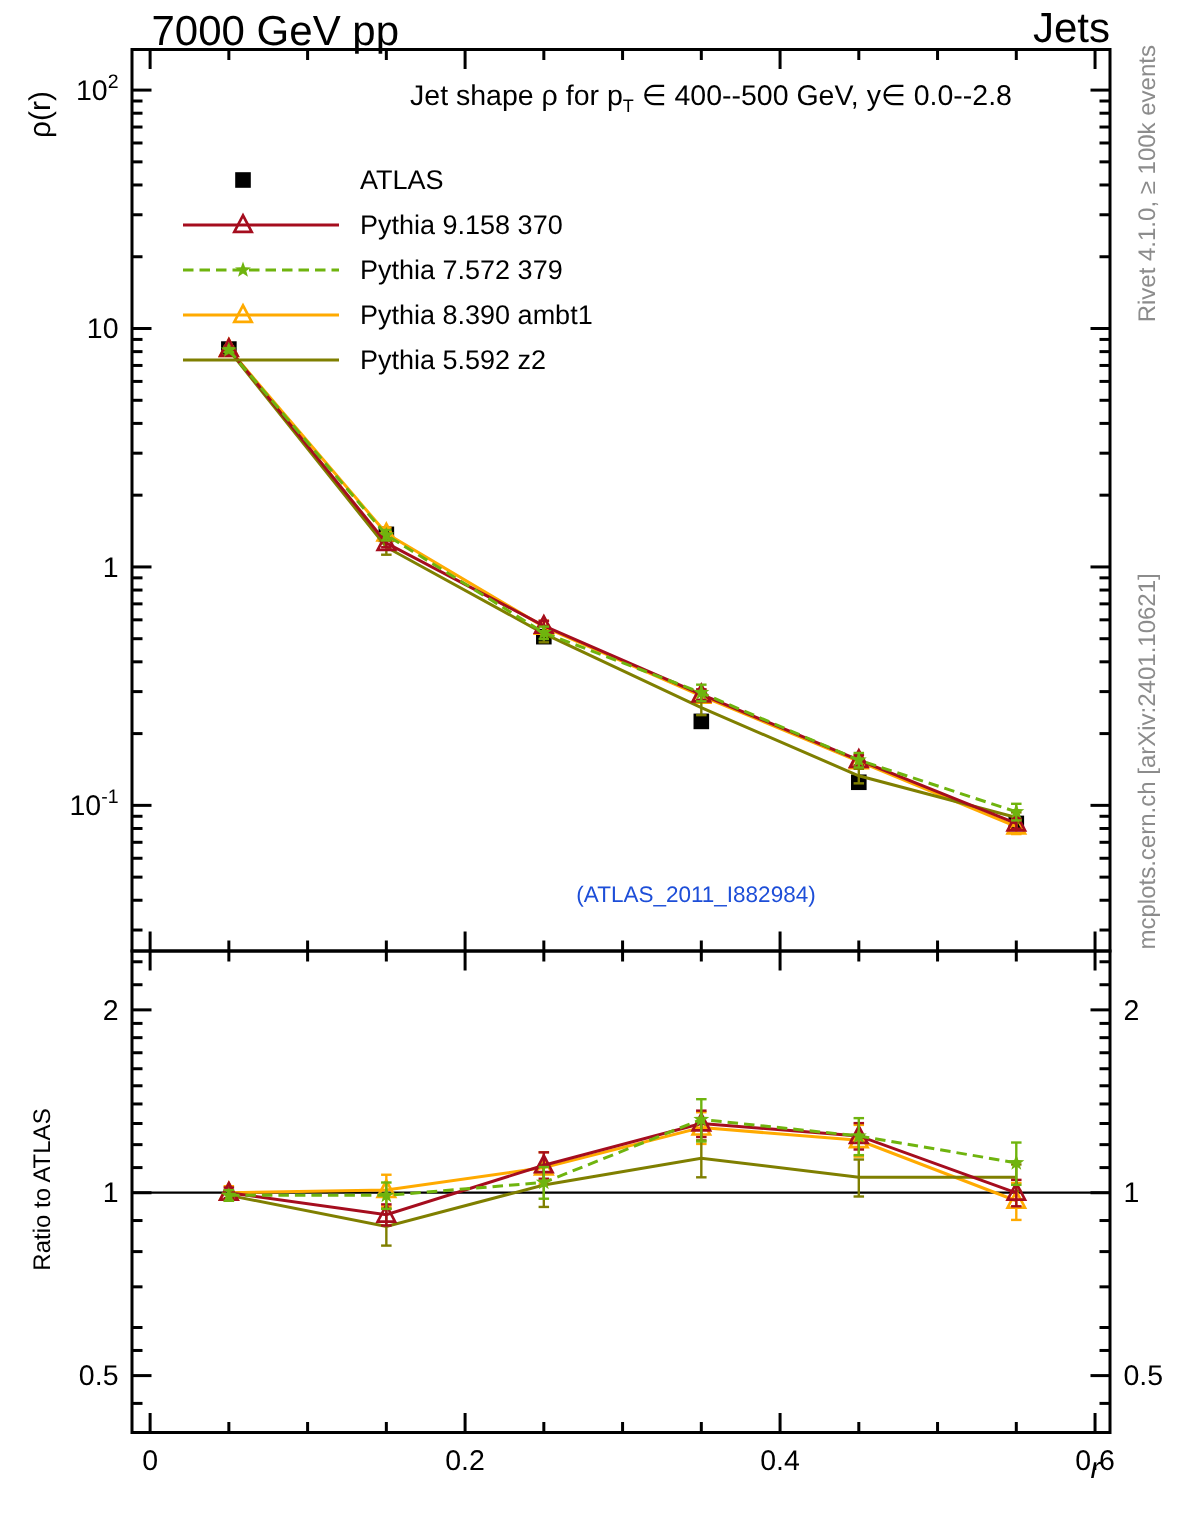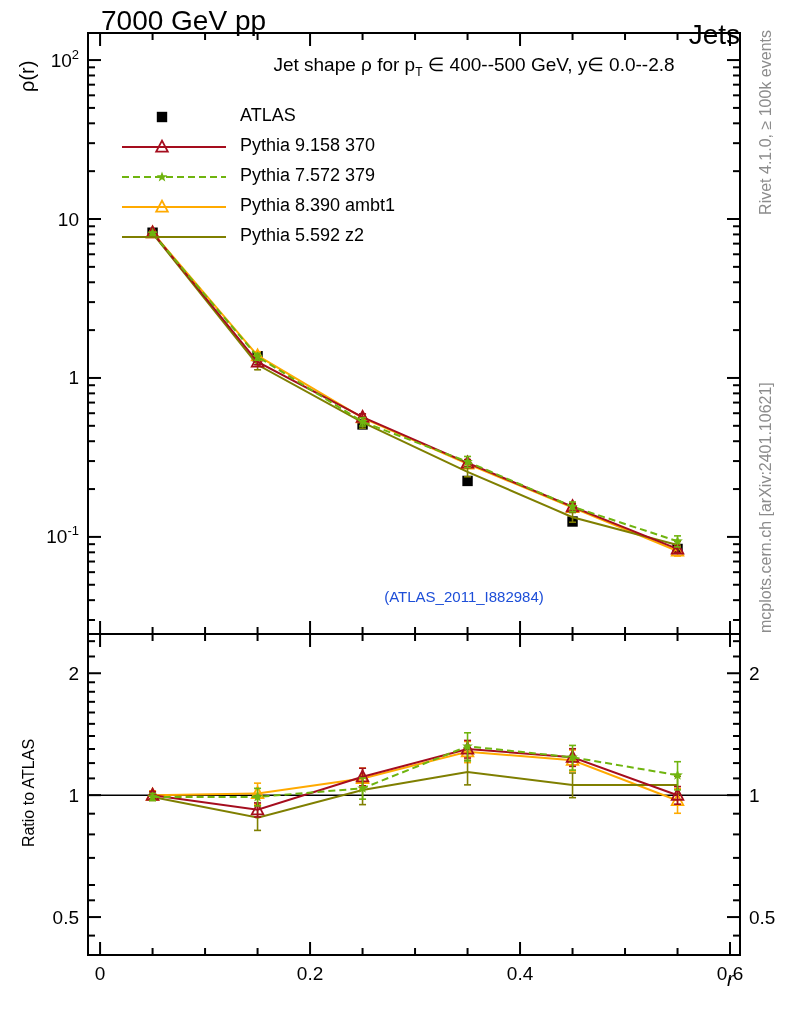--- a/index.html
+++ b/index.html
@@ -3,25 +3,25 @@
 <meta charset="utf-8">
 <style>
   html,body{margin:0;padding:0;background:#fff;}
   body{font-family:"Liberation Sans","DejaVu Sans",sans-serif;color:#000;}
   .canvas{position:relative;width:786px;height:1024px;background:#fff;overflow:hidden;}
   .canvas svg.chart{position:absolute;left:0;top:0;}
   .abs{position:absolute;white-space:nowrap;}
   .rot{position:absolute;white-space:nowrap;transform-origin:0 0;transform:rotate(-90deg);}
   .hdr{font-size:28px;}
   .hdr-left{left:101px;top:5px;}
-  .hdr-right{right:46px;top:19px;}
+  .hdr-right{right:46px;top:3px;}
   .title{left:88px;top:53px;width:772px;text-align:center;font-size:19px;}
   .title sub{font-size:12px;}
   .legend{left:120px;top:105px;}
-  .legend-row{display:flex;align-items:flex-start;height:30px;}
+  .legend-row{display:flex;align-items:center;height:30px;}
   .legend-label{margin-left:12px;font-size:18px;}
   .watermark{left:88px;top:588px;width:752px;text-align:center;font-size:15px;color:#1d4ed8;}
   .ylab-main{left:16px;top:92px;width:64px;font-size:20px;text-align:left;}
   .ylab-ratio{left:20px;top:868px;width:150px;font-size:16px;text-align:center;}
   .note{color:#8c8c8c;font-size:16px;}
   .note-top{left:757px;top:257px;width:227px;text-align:right;}
   .note-bottom{left:757px;top:633px;width:286px;text-align:left;}
   .xlab{left:727px;top:968px;font-size:20px;font-style:italic;}
 </style>
 </head>

